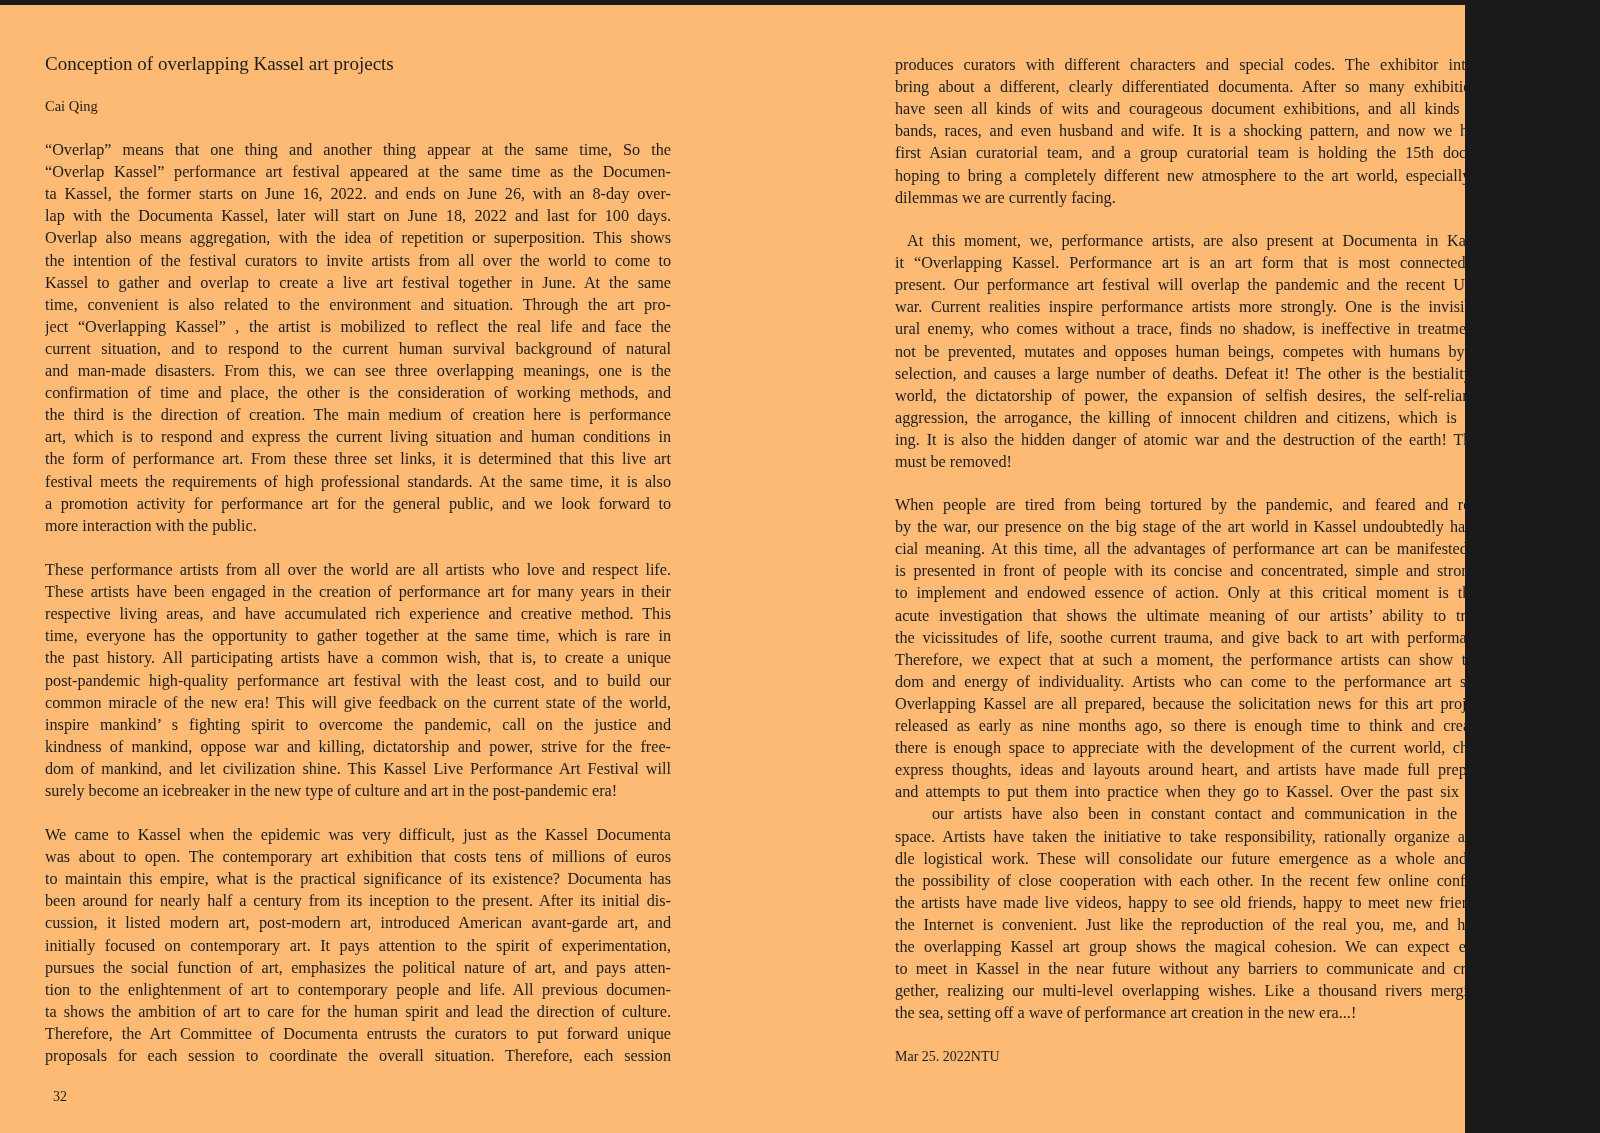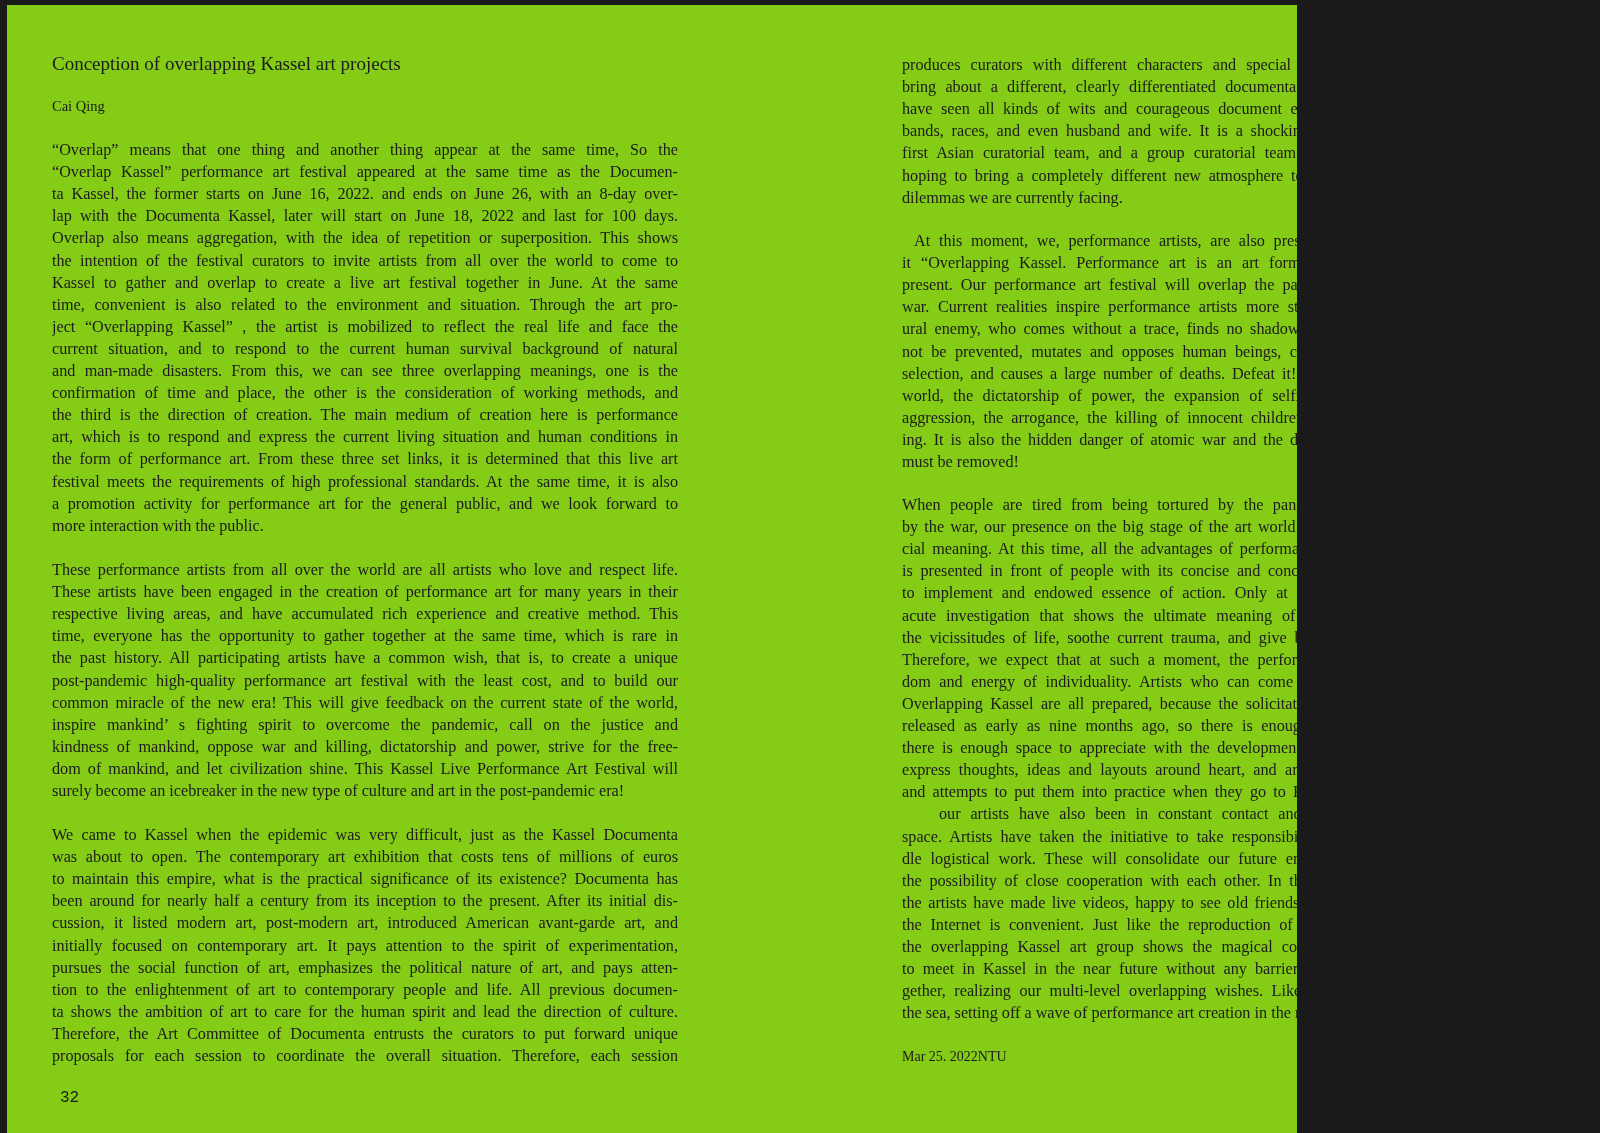--- a/index.html
+++ b/index.html
@@ -1,25 +1,25 @@
 <!DOCTYPE html>
 <html><head>
 <meta charset="utf-8">
 <style>
   html,body{margin:0;padding:0;}
   body{width:1600px;height:1133px;background:#1a1a1a;position:relative;overflow:hidden;}
-  .spread{position:absolute;left:7px;top:5px;width:1290px;height:1128px;background:#84cc16;}
+  .spread{position:absolute;left:0;top:5px;width:1465px;height:1128px;background:#fdba74;}
   .page{position:absolute;top:0;height:100%;}
   .page.left{left:0;width:800px;}
   .page.right{left:800px;width:794px;}
   .line{position:absolute;height:22px;line-height:22px;font-family:"Liberation Serif","DejaVu Serif",serif;font-size:16.2px;color:#1c1c1c;text-align:justify;text-align-last:justify;white-space:nowrap;overflow:visible;}
   .line.last{text-align-last:left;}
   .title{position:absolute;left:45px;top:48px;font-family:"Liberation Serif",serif;font-size:19px;color:#1c1c1c;}
   .author{position:absolute;left:45px;top:93px;font-family:"Liberation Serif",serif;font-size:14.5px;color:#1c1c1c;}
-  .pagenum{position:absolute;font-family:Liberation Mono, monospace;font-size:16px;color:#1c1c1c;}
+  .pagenum{position:absolute;font-family:Liberation Serif, serif;font-size:14px;color:#1c1c1c;}
   .dateline{position:absolute;left:95px;top:1044px;font-family:"Liberation Serif",serif;font-size:14px;color:#1c1c1c;}
 </style>
 </head>
 <body>
 
 <div class="spread">
   <div class="page left">
     <div class="title">Conception of overlapping Kassel art projects</div>
     <div class="author">Cai Qing</div>
     <div id="left-body">

